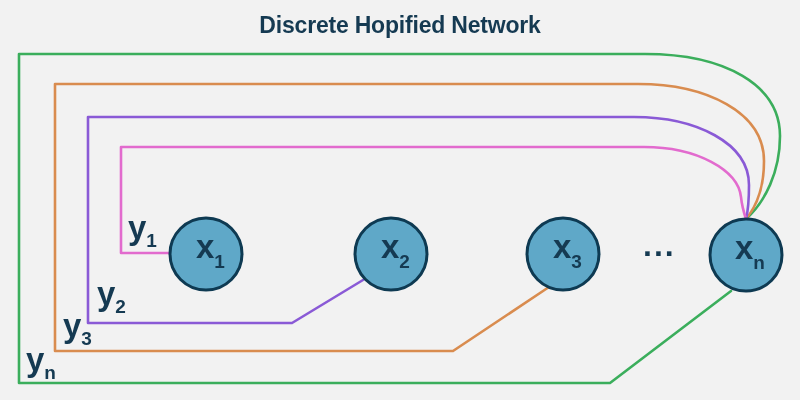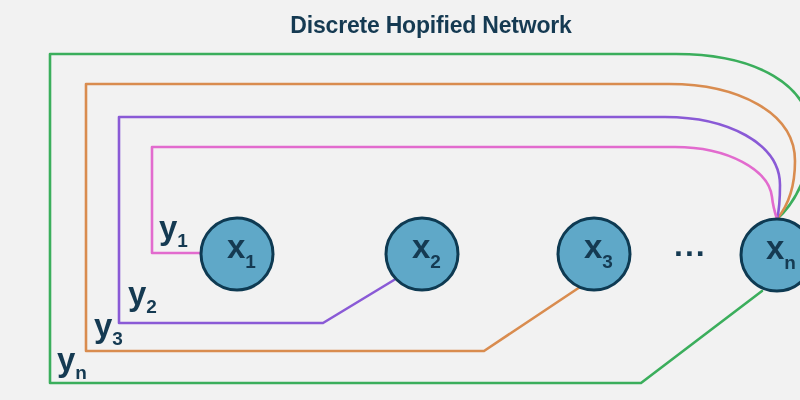--- a/index.html
+++ b/index.html
@@ -7,21 +7,20 @@
     padding: 0;
     width: 800px;
     height: 400px;
     background: var(--background, #F2F2F2);
     overflow: hidden;
   }
   #stage {
     width: 696px;
     height: 400px;
     position: relative;
-    margin-left: 31px;
   }
   svg {
     display: block;
   }
   text {
     font-family: "Liberation Sans", sans-serif;
     font-weight: 700;
     fill: var(--label_text, #153A52);
   }
   .diagram-title {

